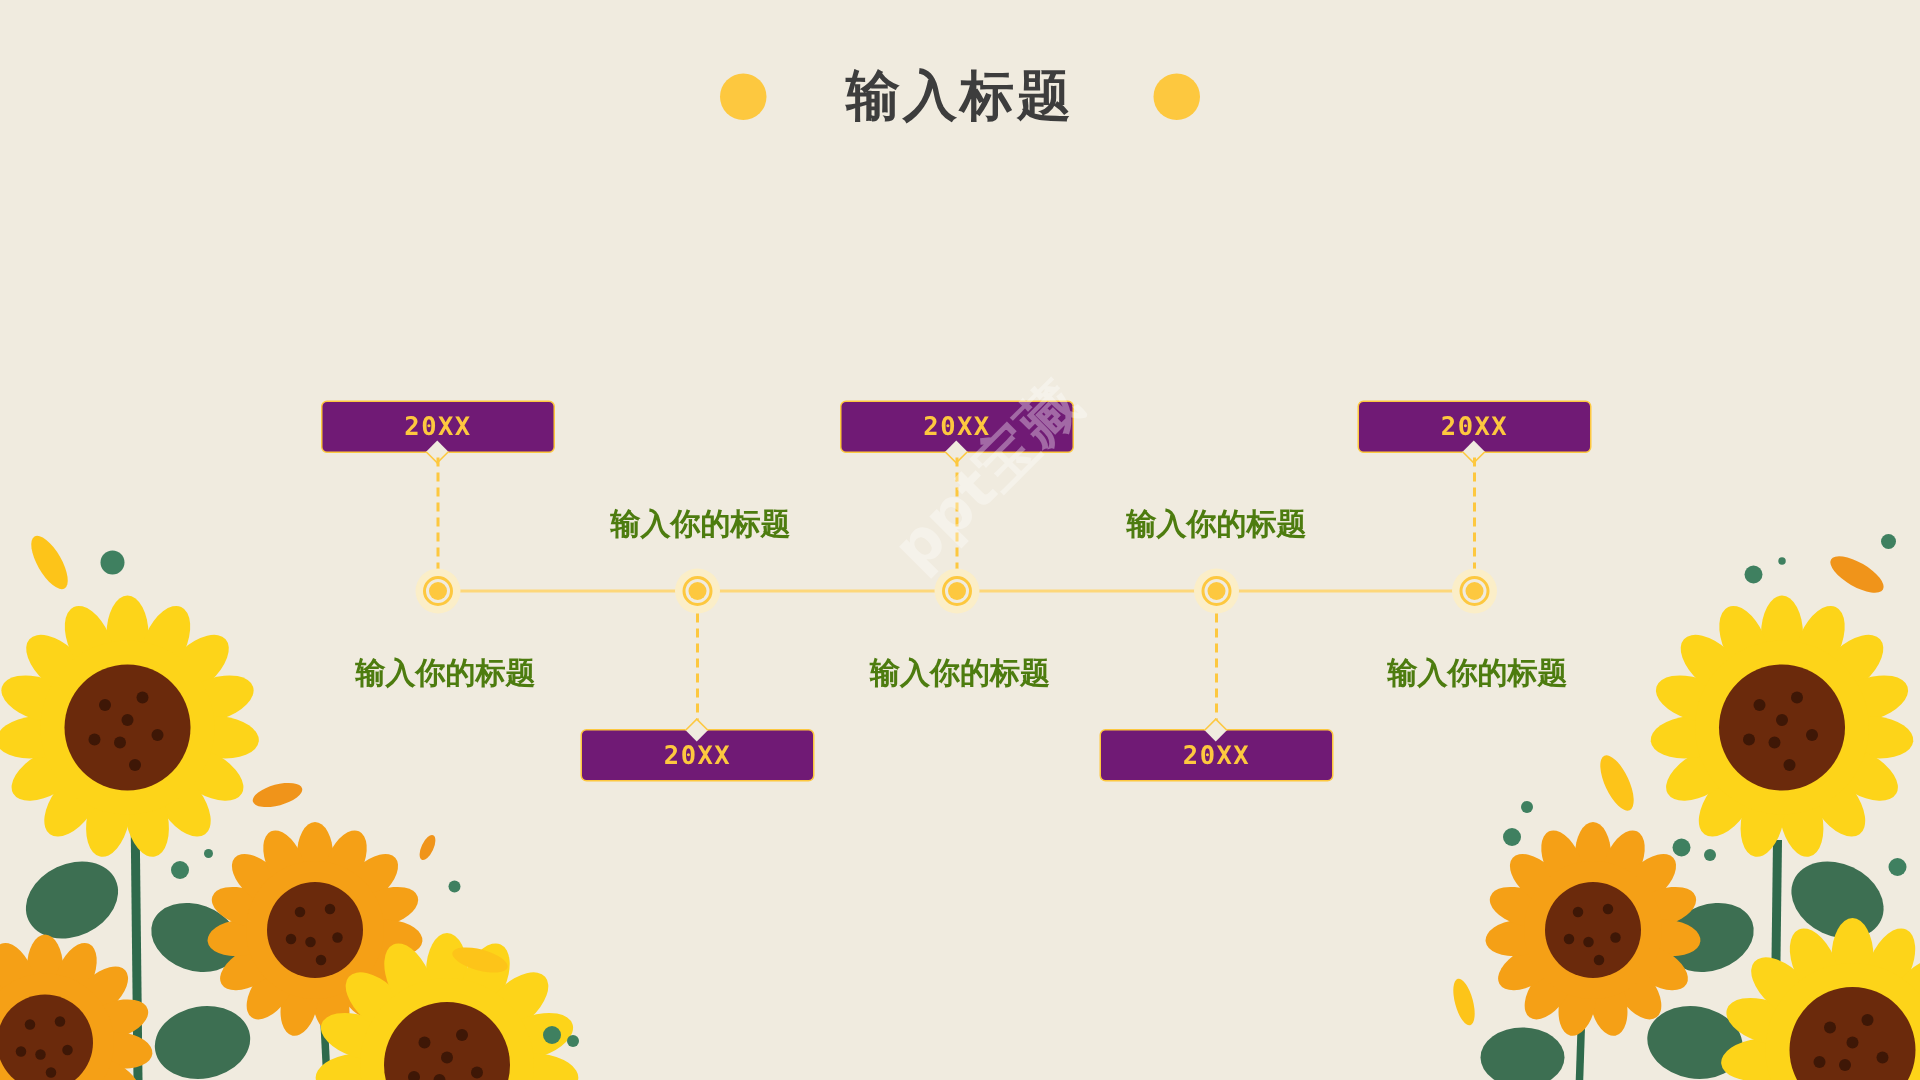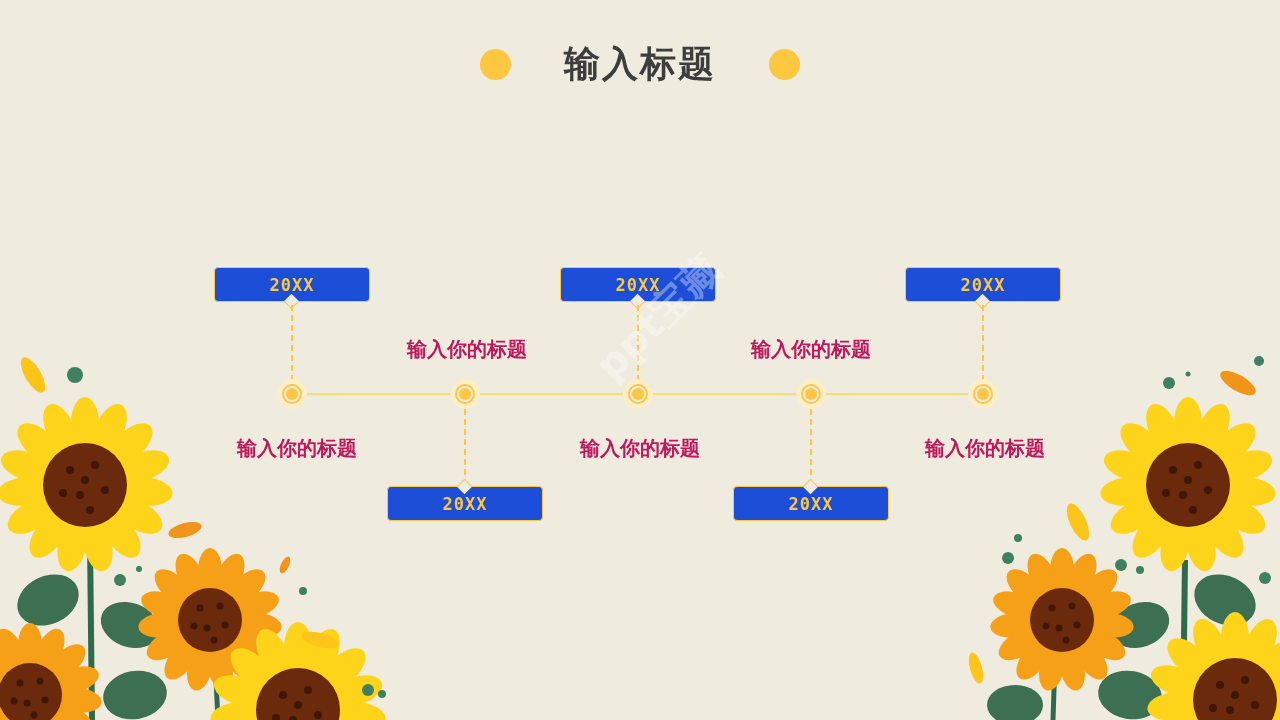--- a/index.html
+++ b/index.html
@@ -5,25 +5,25 @@
   html, body { margin:0; padding:0; }
   body { width:1280px; height:720px; overflow:hidden; background:#f0ebdf; position:relative; font-family:"DejaVu Sans", sans-serif; }
   .title-wrap { position:absolute; top:40px; left:0; width:1280px; display:flex; justify-content:center; align-items:center; gap:37px; }
   .title-dot { width:31px; height:31px; border-radius:50%; background:#fdc83f; }
   .title { font-size:36px; font-weight:bold; color:#3d3d3d; letter-spacing:2px; margin:0 16px; }
   .line { position:absolute; left:292px; top:393px; width:692px; height:2px; background:#fdd77a; }
   .node { position:absolute; width:30px; height:30px; border-radius:50%; background:#fbeec8; top:379px; }
   .node::before { content:""; position:absolute; left:5px; top:5px; width:16px; height:16px; border:2px solid #fdc83f; border-radius:50%; background:#f0ebdf; }
   .node::after { content:""; position:absolute; left:9px; top:9px; width:12px; height:12px; border-radius:50%; background:#fdc83f; }
   .dash { position:absolute; width:0; border-left:2px dashed #fdc83f; }
-  .box { position:absolute; width:156px; height:35px; border:1.5px solid #fdc83f; border-radius:4px; box-sizing:border-box; display:flex; align-items:center; justify-content:center; color:#fdc83f; font-family:"DejaVu Sans Mono", monospace; font-weight:bold; font-size:17px; letter-spacing:1px; background:#1d4ed8; }
+  .box { position:absolute; width:156px; height:35px; border:1.5px solid #fdc83f; border-radius:4px; box-sizing:border-box; display:flex; align-items:center; justify-content:center; color:#fdc83f; font-family:"DejaVu Sans Mono", monospace; font-weight:bold; font-size:17px; letter-spacing:1px; background:#701a75; }
   .box .tip { position:absolute; left:71px; width:10px; height:10px; background:#f0ebdf; border-right:1.5px solid #fdc83f; border-bottom:1.5px solid #fdc83f; transform:rotate(45deg); }
   .box.up .tip { bottom:-6px; }
   .box.down .tip { top:-6px; transform:rotate(225deg); }
-  .lbl { position:absolute; width:200px; text-align:center; font-size:20px; font-weight:bold; color:#be185d; }
+  .lbl { position:absolute; width:200px; text-align:center; font-size:20px; font-weight:bold; color:#4d7c0f; }
   .watermark { position:absolute; left:580px; top:290px; font-size:40px; color:rgba(255,255,255,0.35); transform:rotate(-45deg); font-weight:bold; }
   svg.flowers { position:absolute; left:0; top:0; }
 </style>
 </head>
 <body>
 
 <svg class="flowers" width="1280" height="720">
   <defs>
     <g id="sf-y">
       <g fill="#fdd419">

